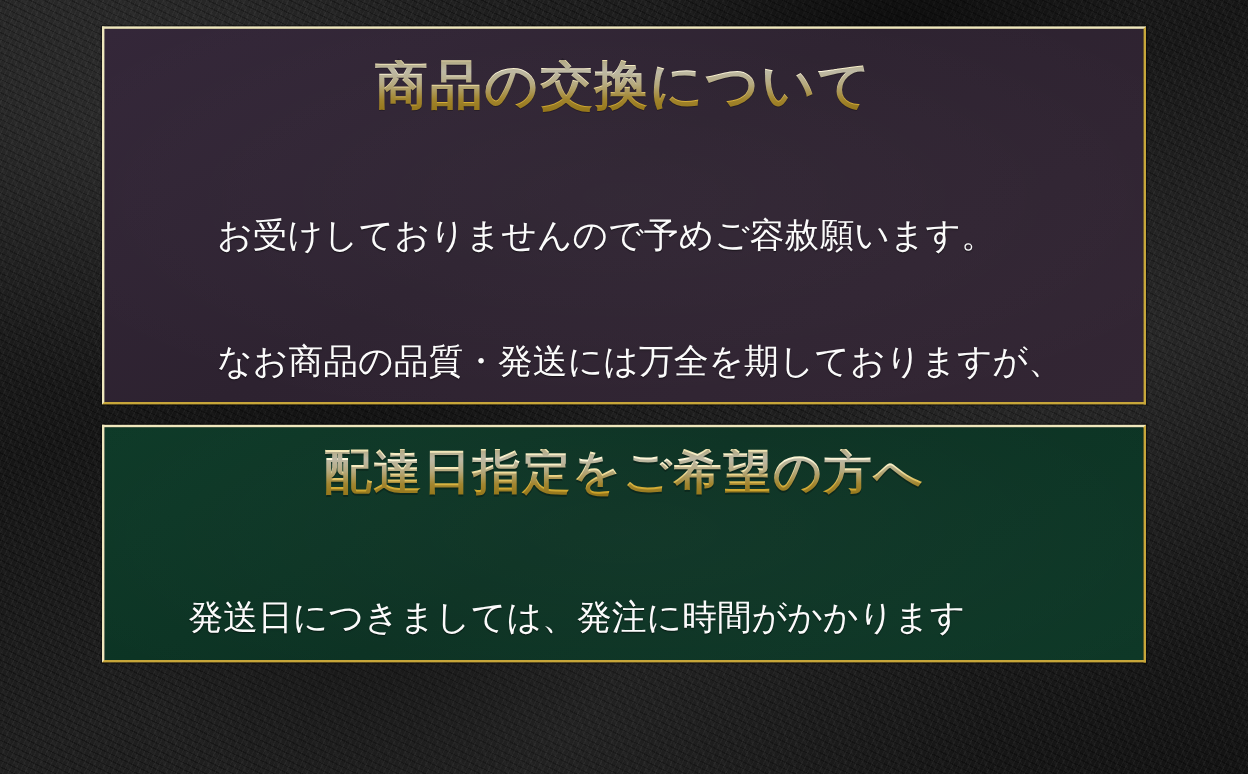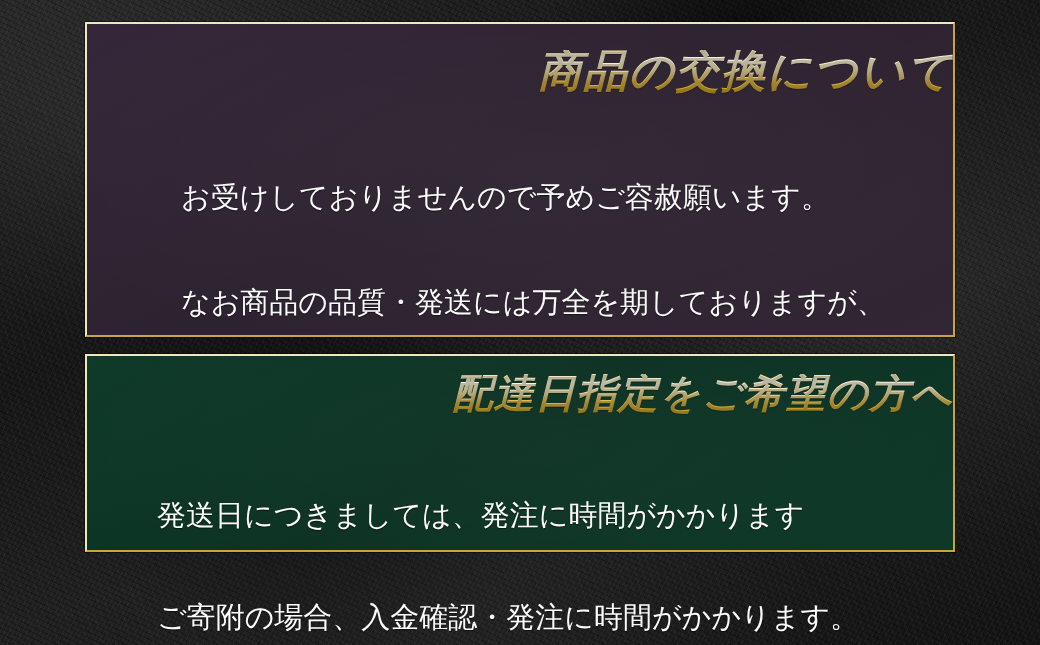--- a/index.html
+++ b/index.html
@@ -53,37 +53,36 @@
   #panel-delivery{
     top:354px;
     height:198px;
     background:
       radial-gradient(ellipse 700px 230px at 50% 45%, rgba(255,255,255,.030), rgba(255,255,255,0) 78%),
       linear-gradient(150deg,#0e3a28 0%, #0b3122 45%, #0e3827 100%);
   }
 
   
   .panel-title{
-    text-align:right;
+    text-align:center;
     font-weight:700;
     letter-spacing:.035em;
     line-height:1;
     background-image:linear-gradient(
         180deg,
         #efe2ae 0%,
         #fdf7dc 22%,
         #f3e3ab 46%,
         #d8b23f 74%,
         #c59b1f 100%);
     -webkit-background-clip:text;
     background-clip:text;
     color:transparent;
     -webkit-text-fill-color:transparent;
     text-shadow:0 1px 0 rgba(0,0,0,.25);
-    font-style:italic;
   }
 
   #panel-exchange .panel-title{
     font-size:44px;
     margin-top:26px;
   }
   #panel-delivery .panel-title{
     font-size:40px;
     margin-top:18px;
   }
@@ -126,21 +125,20 @@
       <span class="line">＜商品到着後、2日以内＞にご連絡お願い致します。</span>
       
       
     </div>
   </section>
 
   <section class="panel" id="panel-delivery">
     <h2 class="panel-title">配達日指定をご希望の方へ</h2>
     <div class="panel-body">
       <span class="line">発送日につきましては、発注に時間がかかります</span>
-      <span class="line">ご寄附の場合、入金確認・発注に時間がかかります。</span>
       
       
       
       
     </div>
   </section>
 
 </div>
 
 </body></html>

